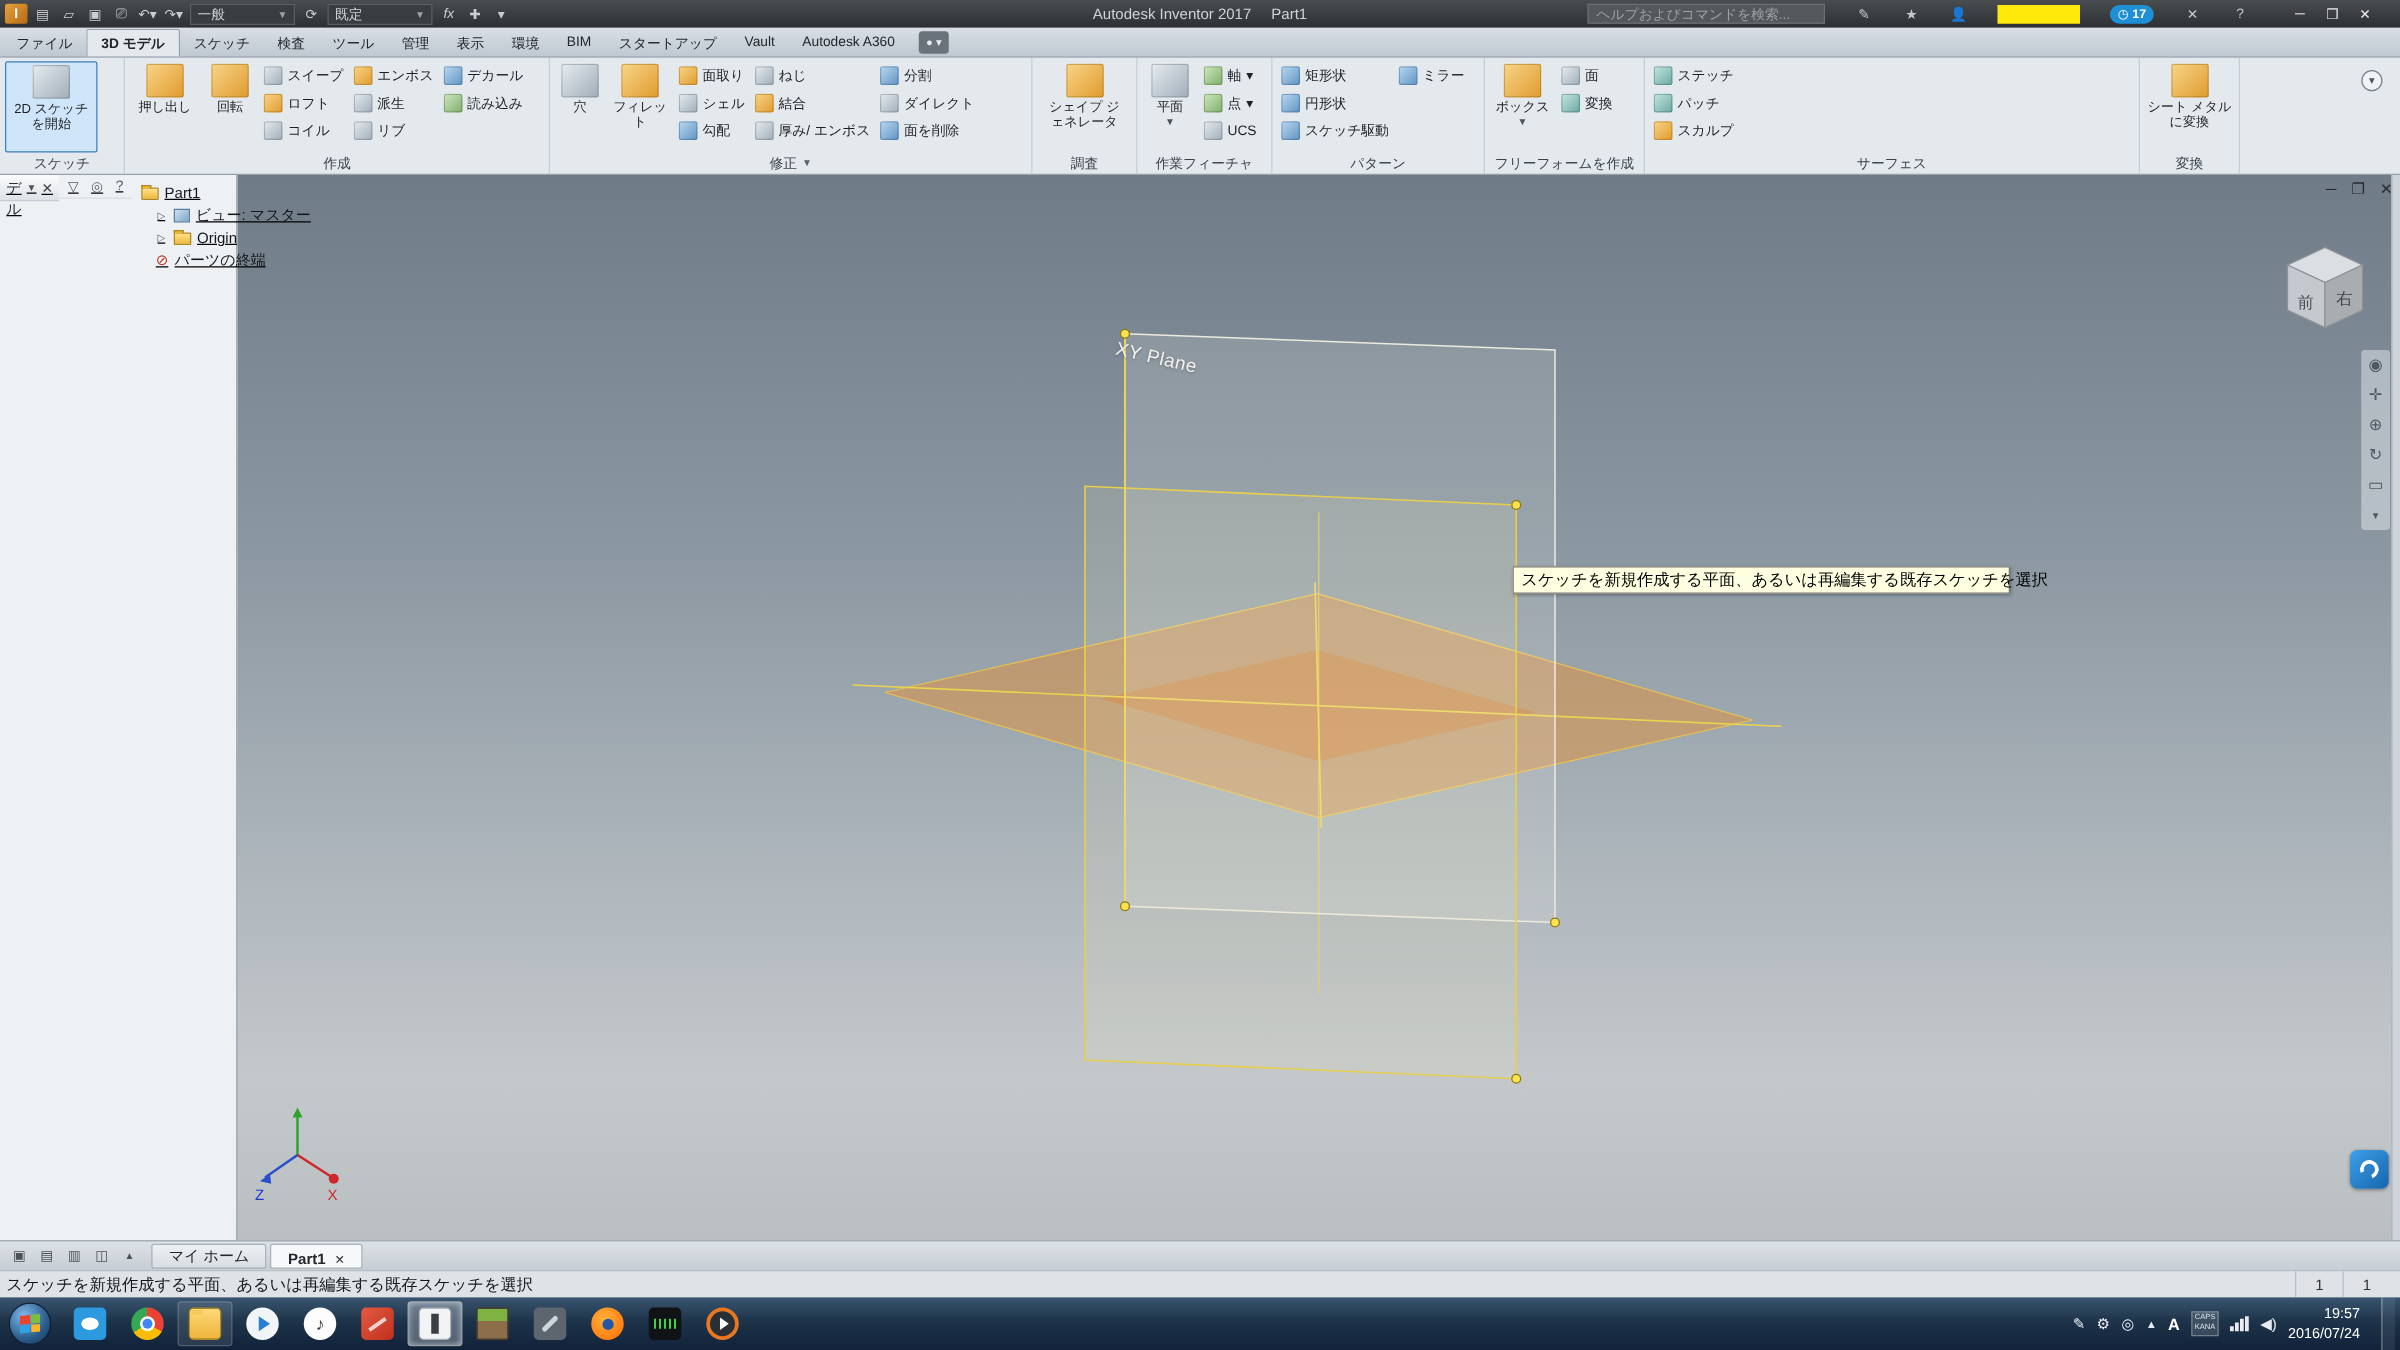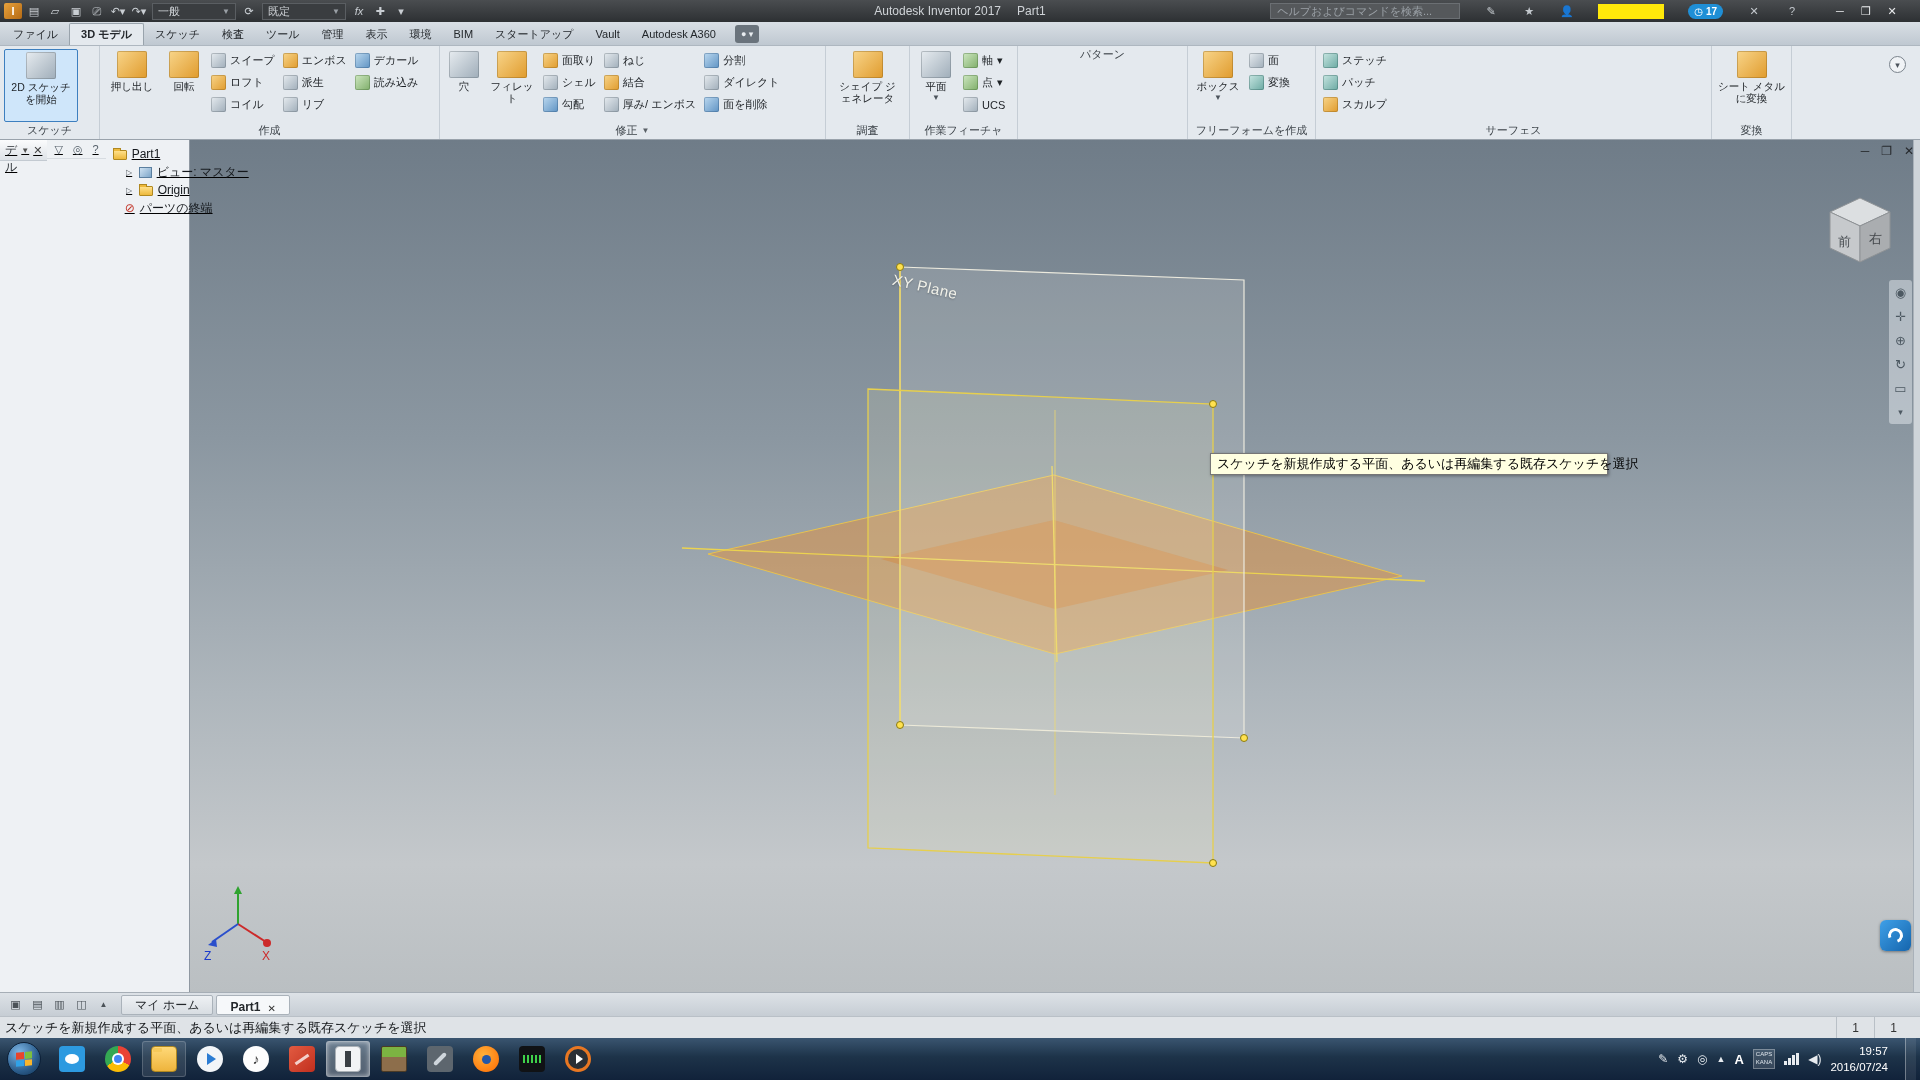--- a/index.html
+++ b/index.html
@@ -343,20 +343,42 @@
               <span>UCS</span>
             </div>
         </div>
       </div>
       <div class="glabel">
           <span>作業フィーチャ</span>
         </div>
     </div>
 
     <div class="rgroup" style="width:170px">
+      <div class="rcontent">
+        <div class="scol">
+          <div class="sbtn">
+              <span class="ic-sm blue"></span>
+              <span>矩形状</span>
+            </div>
+          <div class="sbtn">
+              <span class="ic-sm blue"></span>
+              <span>円形状</span>
+            </div>
+          <div class="sbtn">
+              <span class="ic-sm blue"></span>
+              <span>スケッチ駆動</span>
+            </div>
+        </div>
+        <div class="scol">
+          <div class="sbtn">
+              <span class="ic-sm blue"></span>
+              <span>ミラー</span>
+            </div>
+        </div>
+      </div>
       <div class="glabel">
           <span>パターン</span>
         </div>
     </div>
 
     <div class="rgroup" style="width:128px">
       <div class="rcontent">
         <div class="bigbtn" style="width:52px">
             <span class="ic-lg amber"></span>
             <span>ボックス</span>

